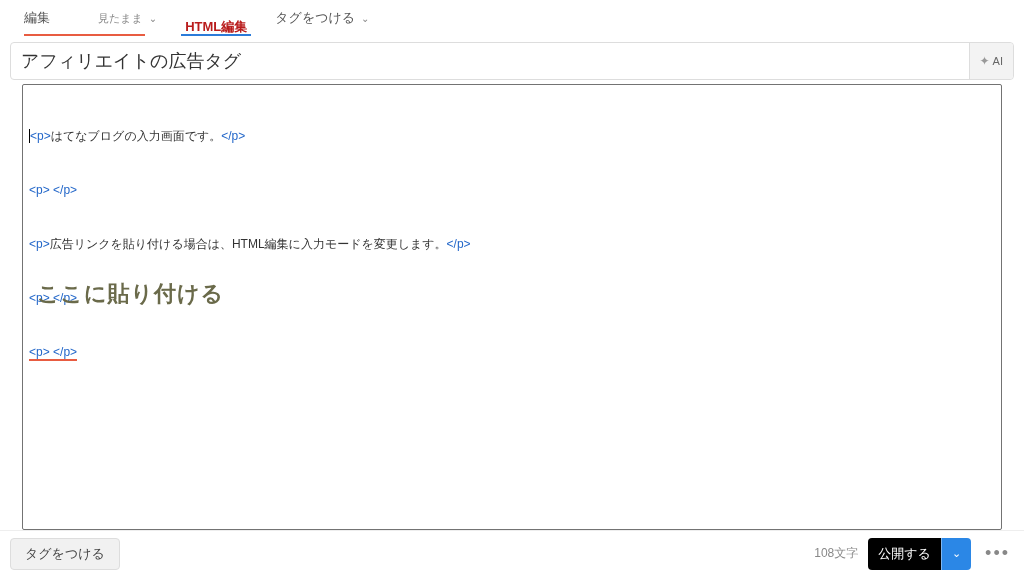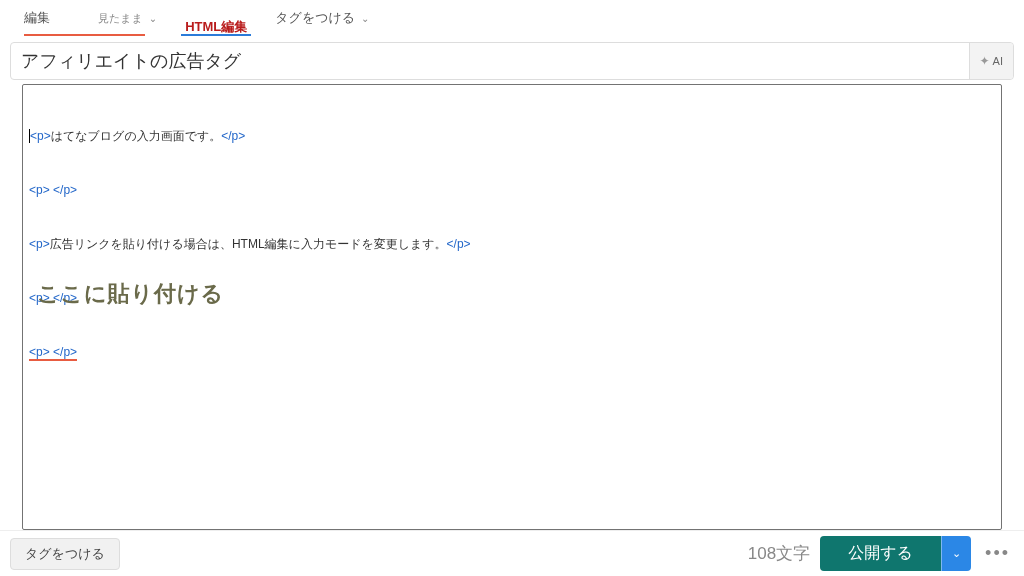--- a/index.html
+++ b/index.html
@@ -149,33 +149,33 @@
     font-size: 13px;
     color: #444;
     cursor: pointer;
   }
   .right-controls {
     display: flex;
     align-items: center;
     gap: 10px;
   }
   .char-count {
-    font-size: 17px;
+    font-size: 12px;
     color: #888;
   }
   .publish-group {
     display: flex;
     align-items: stretch;
   }
   .publish-button {
-    background: #0f766e;
+    background: #000000;
     color: #fff;
     border: none;
-    padding: 7px 28px;
-    font-size: 16px;
+    padding: 7px 10px;
+    font-size: 13px;
     border-radius: 4px 0 0 4px;
     cursor: pointer;
   }
   .publish-dd {
     background: #2b87e6;
     color: #fff;
     border: none;
     border-left: 1px solid rgba(255,255,255,0.4);
     padding: 7px 10px;
     border-radius: 0 4px 4px 0;

